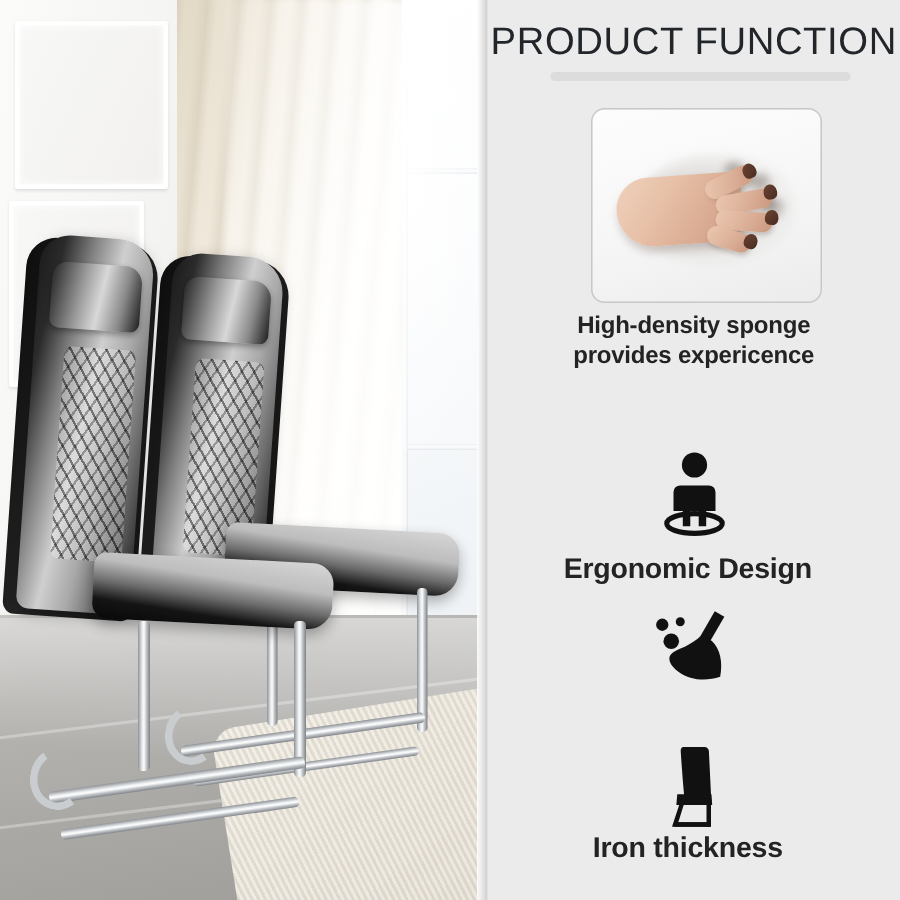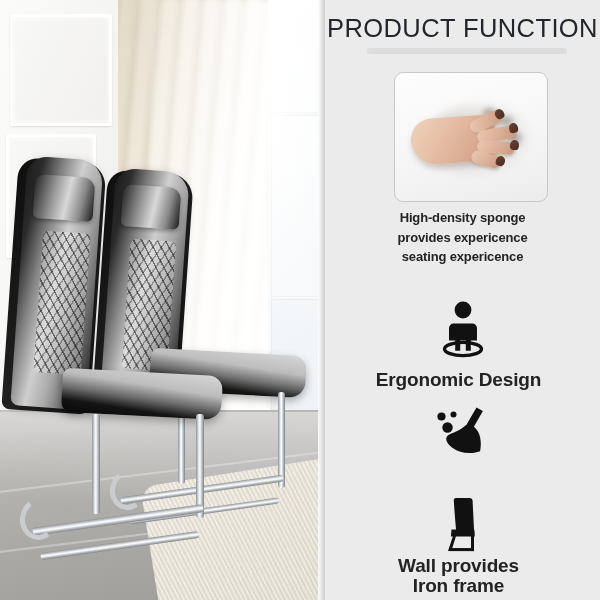--- a/index.html
+++ b/index.html
@@ -273,21 +273,21 @@
     border-radius: 50%;
     background: radial-gradient(ellipse at 45% 40%, rgba(110,100,92,.55) 0%, rgba(175,166,158,.22) 60%, rgba(255,255,255,0) 80%);
     filter: blur(2px);
   }
 
   .caption {
     position: absolute;
     left: 4px;
     width: 267px;
     color: #232323;
-    font-size: 13px;
+    font-size: 16px;
     line-height: 19.5px;
     font-weight: 700;
     letter-spacing: -.15px;
   }
   .caption.lead { top: 208px; }
 
   .feature-label {
     position: absolute;
     left: 0;
     width: 267px;
@@ -380,21 +380,20 @@
       <div class="finger" style="left:76px; top:80px; width:30px; transform:rotate(16deg);"></div>
       <div class="nail" style="left:100px; top:36px; transform:rotate(-26deg);"></div>
       <div class="nail" style="left:114px; top:50px; transform:rotate(-10deg);"></div>
       <div class="nail" style="left:115px; top:67px; transform:rotate(6deg);"></div>
       <div class="nail" style="left:101px; top:83px; transform:rotate(18deg);"></div>
     </div>
 
     <div class="caption lead">
       <div>High-density sponge</div>
       <div>provides expericence</div>
-      <div>seating expericence</div>
     </div>
 
     <div class="icon-box" style="top:300px;">
       <svg width="56" height="58" viewBox="0 0 56 58" aria-hidden="true">
         <circle cx="28" cy="10" r="8.4" fill="#111111"></circle>
         <path d="M18.4 23.6 h19.2 a4.4 4.4 0 0 1 4.4 4.4 v12.6 h-6.2 v10.2 h-5.0 v-10.2 h-5.6 v10.2 h-5.0 v-10.2 h-6.2 v-12.6 a4.4 4.4 0 0 1 4.4 -4.4 z" fill="#111111"></path>
         <ellipse cx="28" cy="49" rx="18.5" ry="6.6" fill="none" stroke="#111111" stroke-width="3.4"></ellipse>
       </svg>
     </div>
     <div class="feature-label" style="top:370px;">Ergonomic Design</div>
@@ -412,18 +411,17 @@
     <div class="icon-box" style="top:496px;">
       <svg width="64" height="58" viewBox="0 0 64 58" aria-hidden="true">
         <path d="M24.5 2 h14.2 c1.6 0 2.8 1.2 2.9 2.8 l1.6 33.0 -17.8 0 c-1.1 -11.2 -1.9 -22.4 -2.6 -33.1 -0.1 -1.6 0.8 -2.7 1.7 -2.7 z" fill="#111111"></path>
         <path d="M20.5 33.5 h22.8 l0.5 7.1 h-23.9 z" fill="#111111"></path>
         <path d="M22.0 40.0 h3.0 l-3.8 12.2 h21.3 v2.9 h-25.5 z" fill="#111111"></path>
         <path d="M40.0 40.0 h3.0 v15.1 h-3.0 z" fill="#111111"></path>
         <path d="M18.6 52.2 h24.0 v2.9 h-24.0 z" fill="#111111"></path>
       </svg>
     </div>
     <div class="feature-label" style="top:556px;">
-      <div>Wall provides</div>
-      <div>Iron frame</div>
+      <div>Iron thickness</div>
     </div>
 
   </div>
 </div>
 
 </body></html>

